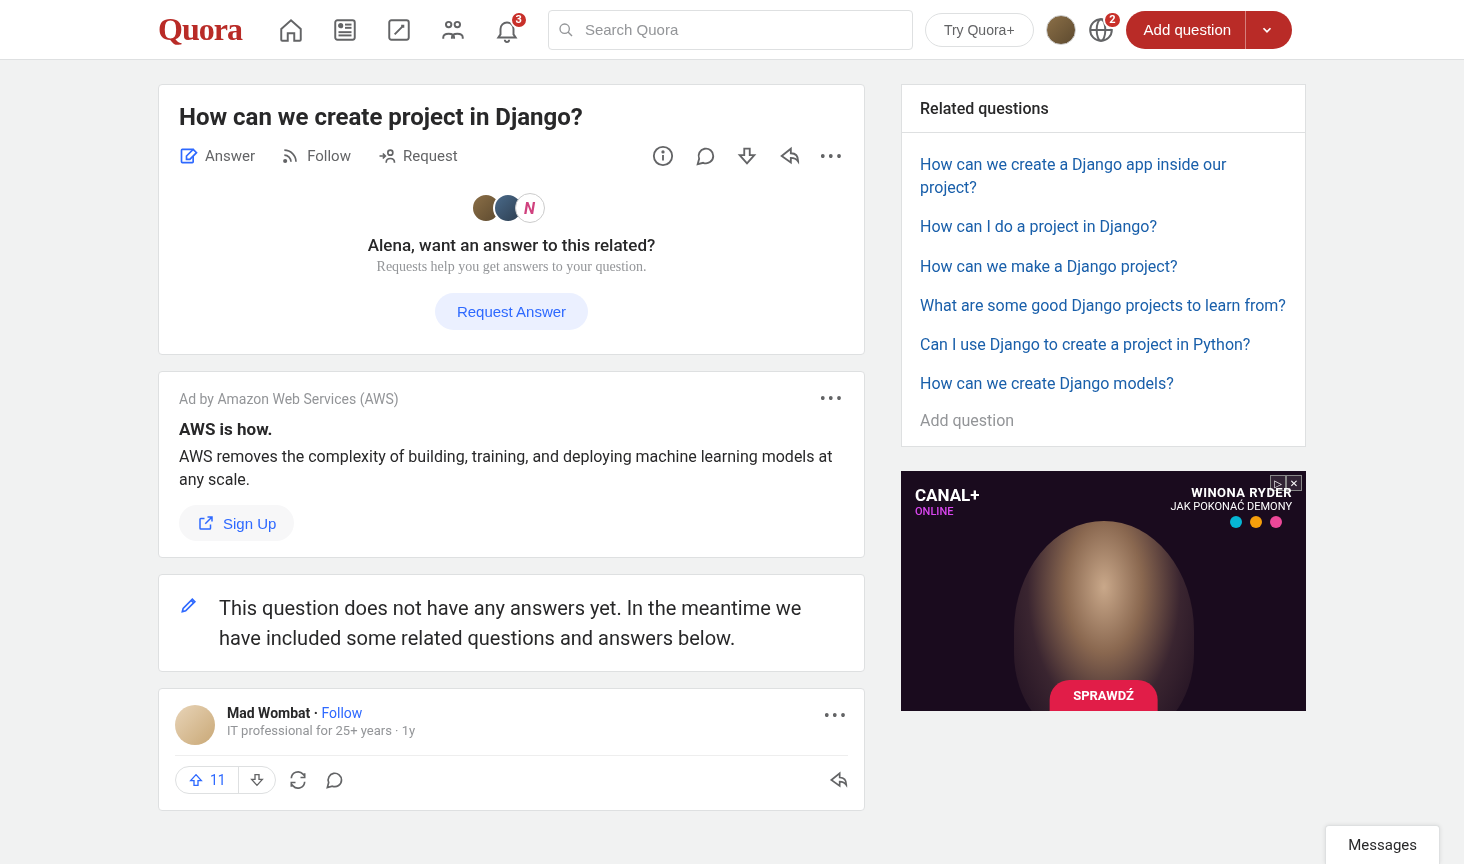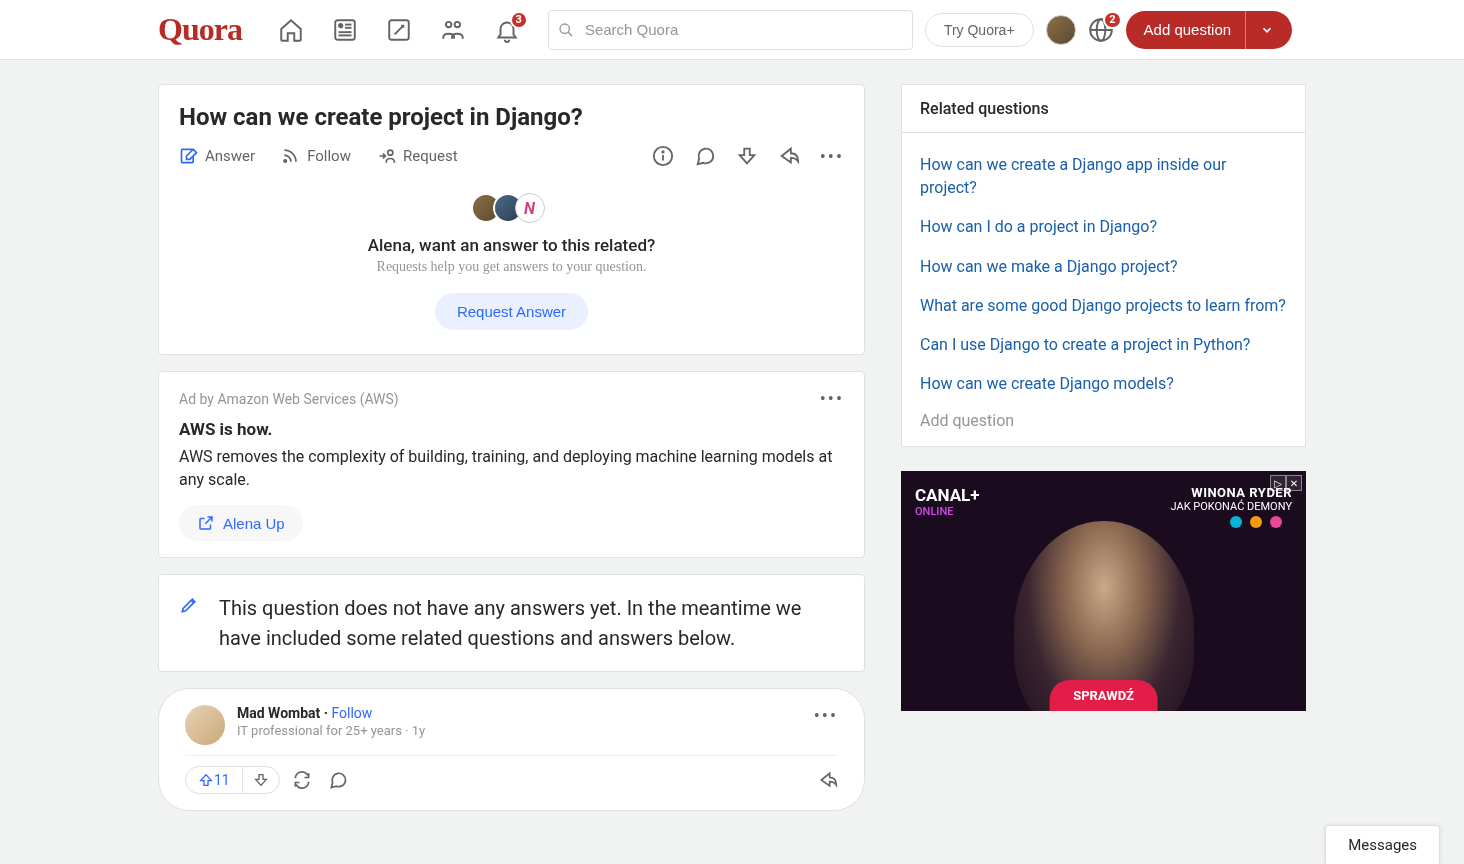--- a/index.html
+++ b/index.html
@@ -44,31 +44,31 @@
 .req-btn { background: #ebf0ff; color: #2e69ff; border: none; border-radius: 22px; padding: 10px 22px; font-size: 15px; font-weight: 500; cursor: pointer; }
 .ad-card { padding: 16px 20px; }
 .ad-top { display: flex; justify-content: space-between; align-items: center; margin-bottom: 10px; }
 .ad-by { font-size: 14px; color: #939598; }
 .ad-title { font-size: 17px; font-weight: bold; margin-bottom: 6px; }
 .ad-text { font-size: 16px; color: #282829; line-height: 1.45; margin-bottom: 14px; }
 .signup-btn { display: inline-flex; align-items: center; gap: 8px; background: #f7f7f8; border: none; border-radius: 20px; padding: 9px 18px; font-size: 15px; color: #2e69ff; cursor: pointer; }
 .note-card { padding: 18px 20px; display: flex; gap: 20px; align-items: flex-start; }
 .note-card .pen { color: #2e69ff; flex-shrink: 0; margin-top: 2px; }
 .note-text { font-size: 20px; color: #282829; line-height: 1.5; }
-.ans-card { padding: 16px 26px; border-radius: 31px; }
+.ans-card { padding: 16px 16px; }
 .ans-top { display: flex; justify-content: space-between; align-items: flex-start; margin-bottom: 10px; }
 .ans-user { display: flex; gap: 12px; }
 .ans-av { width: 40px; height: 40px; border-radius: 50%; background: linear-gradient(135deg, #e8d4b8, #c9a876); flex-shrink: 0; }
 .ans-name { font-size: 14px; font-weight: bold; }
 .ans-follow { color: #2e69ff; font-weight: normal; cursor: pointer; }
 .ans-meta { font-size: 13px; color: #939598; margin-top: 2px; }
 .dots { color: #636466; cursor: pointer; font-size: 18px; letter-spacing: 2px; }
 .footer-bar { display: flex; justify-content: space-between; align-items: center; border-top: 1px solid #eee; padding-top: 10px; margin-top: 8px; }
 .vote-group { display: flex; align-items: center; border: 1px solid #dee0e1; border-radius: 20px; overflow: hidden; }
-.vote-up { display: flex; align-items: center; padding: 5px 12px; font-size: 14px; color: #2e69ff; cursor: pointer; border-right: 1px solid #dee0e1; }
+.vote-up { display: flex; align-items: center; gap: 6px; padding: 5px 12px; font-size: 14px; color: #2e69ff; cursor: pointer; border-right: 1px solid #dee0e1; }
 .vote-down { padding: 5px 10px; cursor: pointer; color: #636466; }
 .foot-icons { display: flex; gap: 16px; align-items: center; margin-left: 12px; color: #636466; }
 .foot-icons > * { cursor: pointer; }
 .share-r { color: #636466; cursor: pointer; }
 .sidebar { width: 405px; flex-shrink: 0; }
 .rel-card { background: #fff; border: 1px solid #dee0e1; }
 .rel-head { font-size: 16px; font-weight: 500; padding: 14px 18px; }
 .rel-body { border-top: 1px solid #dee0e1; padding: 12px 18px 16px; }
 .rel-link { display: block; color: #195faa; font-size: 16px; line-height: 1.45; padding: 8px 0; cursor: pointer; }
 .rel-add { color: #939598; font-size: 16px; padding: 8px 0 0; cursor: pointer; }
@@ -231,21 +231,21 @@
       <div class="ad-top">
         <span class="ad-by">Ad by Amazon Web Services (AWS)</span>
         <span class="dots">•••</span>
       </div>
       <div class="ad-title">AWS is how.</div>
       <div class="ad-text">AWS removes the complexity of building, training, and deploying machine learning models at any scale.</div>
       <button class="signup-btn">
         <svg width="18" height="18" viewBox="0 0 24 24" fill="none" stroke="currentColor" stroke-width="2">
             <path d="M14 4h6v6M20 4l-9 9M18 14v5a1 1 0 01-1 1H5a1 1 0 01-1-1V7a1 1 0 011-1h5"></path>
           </svg>
-        <span>Alena Up</span>
+        <span>Sign Up</span>
       </button>
     </div>
 
     <div class="card note-card">
       <span class="pen">
         <svg width="20" height="20" viewBox="0 0 24 24" fill="none" stroke="currentColor" stroke-width="2">
             <path d="M4 20l4-1 11-11-3-3L5 16l-1 4zM14 6l3 3"></path>
           </svg>
       </span>
       <div class="note-text">This question does not have any answers yet. In the meantime we have included some related questions and answers below.</div>

